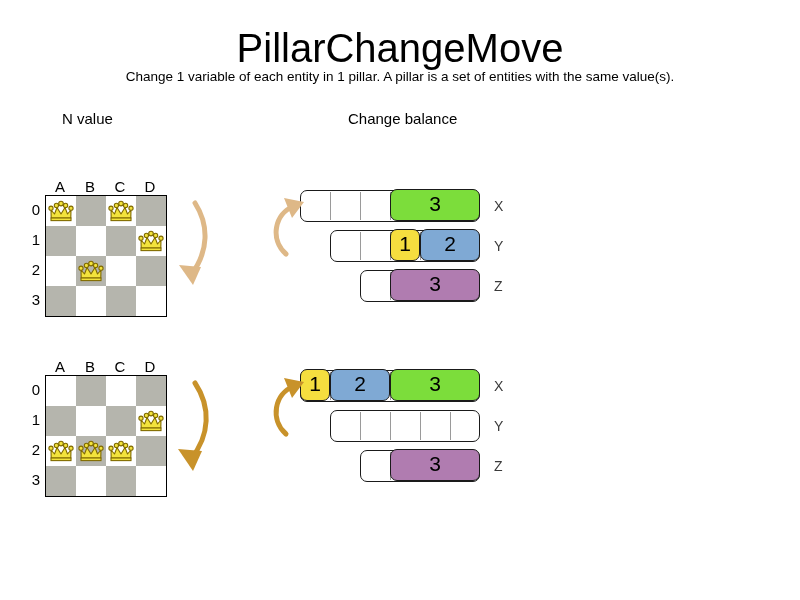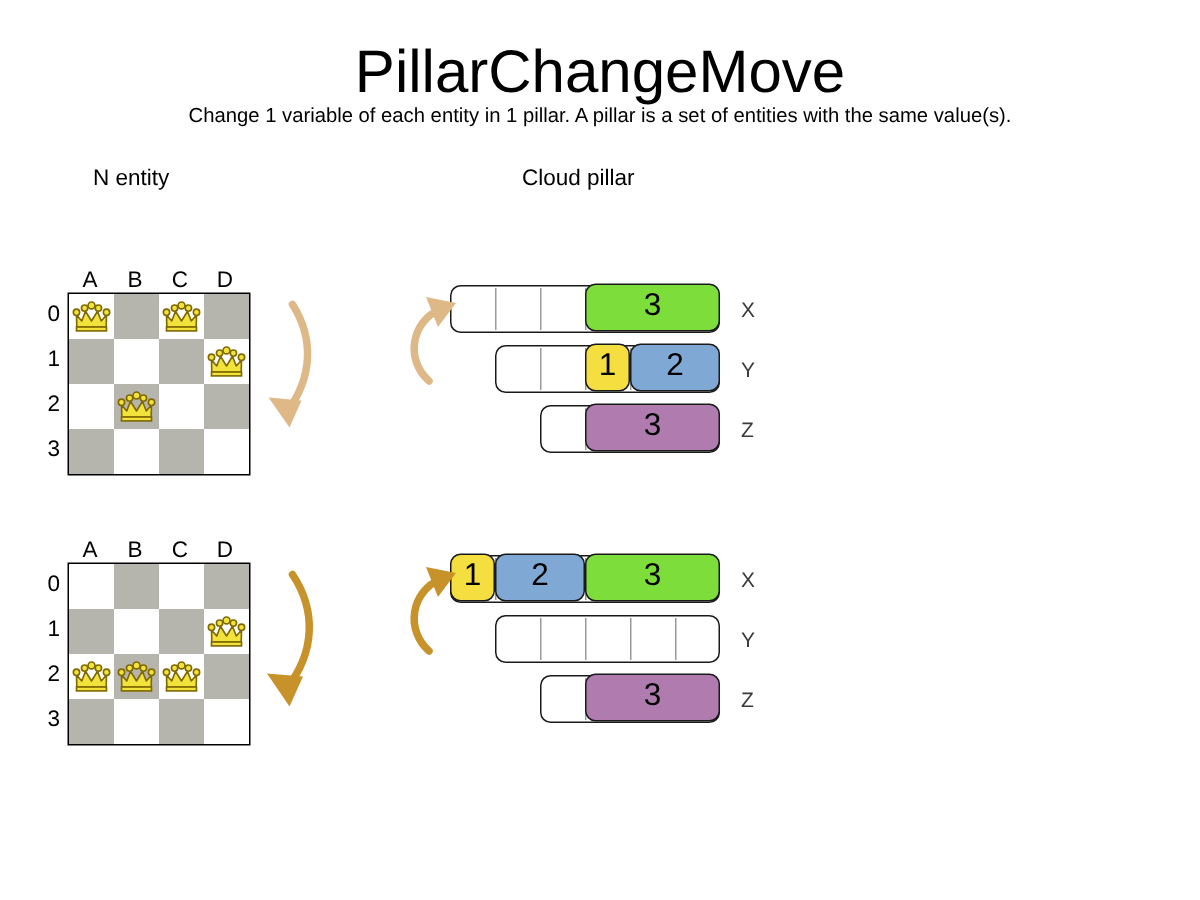--- a/index.html
+++ b/index.html
@@ -158,22 +158,22 @@
   #arrow-chess-bottom { left: 165px; top: 375px; width: 50px; height: 105px; }
   #arrow-cloud-top    { left: 268px; top: 192px; width: 46px; height: 72px; }
   #arrow-cloud-bottom { left: 268px; top: 372px; width: 46px; height: 72px; }
 </style>
 </head>
 <body>
 
 <div id="title">PillarChangeMove</div>
 <div id="subtitle">Change 1 variable of each entity in 1 pillar. A pillar is a set of entities with the same value(s).</div>
 
-<div class="section-caption" id="caption-nqueens">N entity</div>
-<div class="section-caption" id="caption-cloud">Cloud pillar</div>
+<div class="section-caption" id="caption-nqueens">N value</div>
+<div class="section-caption" id="caption-cloud">Change balance</div>
 
 <div class="board-block" id="board-block-top">
   <div class="col-labels">
       <div class="col-label" style="left: 0px;">A</div>
       <div class="col-label" style="left: 30px;">B</div>
       <div class="col-label" style="left: 60px;">C</div>
       <div class="col-label" style="left: 90px;">D</div>
     </div>
   <div class="row-labels">
       <div class="row-label" style="top: 0px;">0</div>

